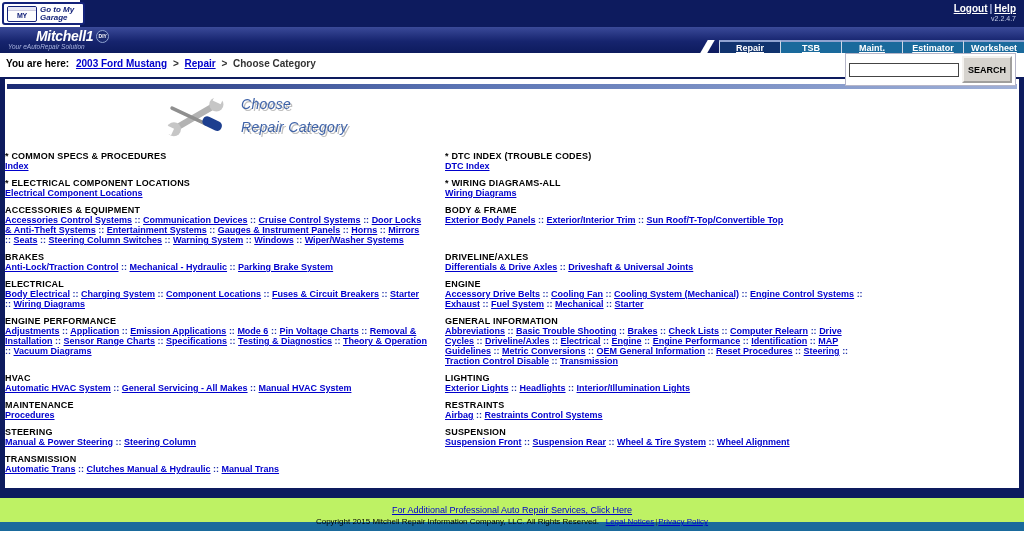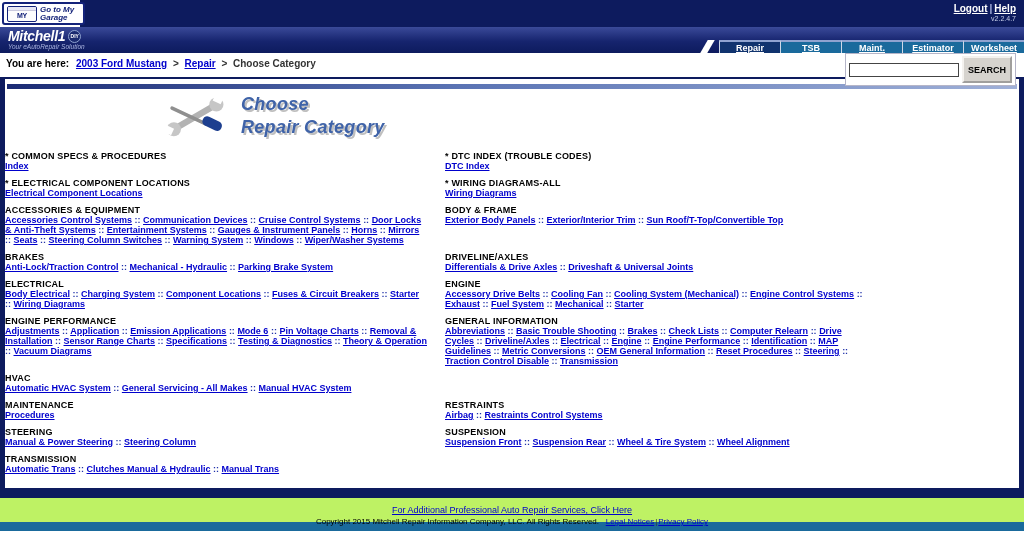--- a/index.html
+++ b/index.html
@@ -16,21 +16,21 @@
   .garage-text { font-size:8px; line-height:8px; font-weight:bold; font-style:italic; color:#14237a; width:40px; }
   .top-right { position:absolute; right:8px; top:3px; text-align:right; }
   .top-links { font-size:10px; font-weight:bold; }
   .top-links a { color:#fff; text-decoration:underline; cursor:pointer; }
   .top-links .sep { color:#aab4e0; margin:0 2px; }
   .version { font-size:7px; color:#c8cfe8; margin-top:1px; }
 
   
   .banner { position:relative; height:26px; background:linear-gradient(180deg,#3a4a99 0%,#16246e 55%,#0d1b5e 100%); }
   .logo { padding:2px 0 0 8px; }
-  .logo-row { display:flex; align-items:center; gap:3px; }
+  .logo-row { display:flex; align-items:center; gap:3px;margin-left:28px; }
   .logo-text { color:#fff; font-size:14px; line-height:14px; font-weight:bold; font-style:italic; letter-spacing:-0.3px; }
   .logo-badge { width:13px; height:13px; border-radius:50%; background:#1a2a70; border:1px solid #8fa3d0; color:#fff; font-size:5px; font-weight:bold; display:flex; align-items:center; justify-content:center; }
   .tagline { font-size:6.5px; font-style:italic; color:#aab4e0; line-height:7px; }
   .tabs { position:absolute; right:0; bottom:0; display:flex; align-items:flex-end; }
   .tabs::before { content:""; display:block; width:7px; height:13px; background:#fff; transform:skewX(-30deg); margin-right:8px; }
   .tab { width:61px; height:13px; line-height:13px; text-align:center; font-size:9px; font-weight:bold; color:#fff; text-decoration:underline; background:#1a6a9c; border-left:1px solid #cfd9e8; border-top:2px solid #8fa3d0; cursor:pointer; }
   .tab.active { background:#10336e; }
 
   
   .crumbrow { position:relative; height:24px; background:#fff; font-size:10px; padding:5px 0 0 6px; white-space:nowrap; }
@@ -40,21 +40,21 @@
   .crumb-current { color:#333; font-weight:bold; }
   .searchbox { position:absolute; right:8px; top:0px; display:flex; align-items:center; gap:3px; background:#fff; border:1px solid #b5b5c8; padding:2px 3px; }
   .searchbox input { width:110px; height:14px; border:1px solid #444; font-size:10px; padding:0 2px; font-family:"Liberation Sans",sans-serif; }
   .searchbox button { height:27px; font-size:9px; font-weight:bold; font-family:"Liberation Sans",sans-serif; background:#d6d3ce; border:2px outset #f4f2ef; padding:0 4px; cursor:pointer; }
 
   
   .main-frame { height:411px; border-left:5px solid #0d1b5e; border-right:5px solid #0d1b5e; border-top:2px solid #0d1b5e; background:#fff; overflow:hidden; }
   .toprule { height:5px; margin:5px 2px 0 2px; background:linear-gradient(90deg,#1b2b74 0%,#5b74b4 45%,#9fb0d8 100%); }
   .titleblock { display:flex; align-items:center; gap:14px; margin:2px 0 10px 160px; height:50px; }
   .tools-icon { width:62px; height:46px; }
-  .page-title { font-size:18px; line-height:23px; font-weight:bold; font-style:italic; color:#3f63a8; text-shadow:2px 2px 0 #bfbfbf; letter-spacing:0.3px; }
+  .page-title { font-size:14px; line-height:23px; font-weight:normal; font-style:italic; color:#3f63a8; text-shadow:2px 2px 0 #bfbfbf; letter-spacing:0.3px; }
 
   
   .cat-grid { margin-top:4px; }
   .cat-row { display:flex; gap:18px; margin-bottom:7px; }
   .cat-cell { width:422px; flex:none; }
   .cat-h { font-size:9px; font-weight:bold; color:#000; line-height:10px; letter-spacing:0.2px; }
   .cat-links { font-size:9px; font-weight:bold; line-height:10px; }
   .cat-link { color:#0000cc; text-decoration:underline; cursor:pointer; }
   .cat-sep { color:#2233aa; }
 
@@ -197,20 +197,24 @@
           <div class="cat-cell">
             <div class="cat-h">GENERAL INFORMATION</div>
             <div class="cat-links"><a class="cat-link">Abbreviations</a><span class="cat-sep"> :: </span><a class="cat-link">Basic Trouble Shooting</a><span class="cat-sep"> :: </span><a class="cat-link">Brakes</a><span class="cat-sep"> :: </span><a class="cat-link">Check Lists</a><span class="cat-sep"> :: </span><a class="cat-link">Computer Relearn</a><span class="cat-sep"> :: </span><a class="cat-link">Drive Cycles</a><span class="cat-sep"> :: </span><a class="cat-link">Driveline/Axles</a><span class="cat-sep"> :: </span><a class="cat-link">Electrical</a><span class="cat-sep"> :: </span><a class="cat-link">Engine</a><span class="cat-sep"> :: </span><a class="cat-link">Engine Performance</a><span class="cat-sep"> :: </span><a class="cat-link">Identification</a><span class="cat-sep"> :: </span><a class="cat-link">MAP Guidelines</a><span class="cat-sep"> :: </span><a class="cat-link">Metric Conversions</a><span class="cat-sep"> :: </span><a class="cat-link">OEM General Information</a><span class="cat-sep"> :: </span><a class="cat-link">Reset Procedures</a><span class="cat-sep"> :: </span><a class="cat-link">Steering</a><span class="cat-sep"> :: </span><a class="cat-link">Traction Control Disable</a><span class="cat-sep"> :: </span><a class="cat-link">Transmission</a></div>
           </div>
         </div>
         <div class="cat-row">
           <div class="cat-cell">
             <div class="cat-h">HVAC</div>
             <div class="cat-links"><a class="cat-link">Automatic HVAC System</a><span class="cat-sep"> :: </span><a class="cat-link">General Servicing - All Makes</a><span class="cat-sep"> :: </span><a class="cat-link">Manual HVAC System</a></div>
           </div>
+          <div class="cat-cell">
+            <div class="cat-h">LIGHTING</div>
+            <div class="cat-links"><a class="cat-link">Exterior Lights</a><span class="cat-sep"> :: </span><a class="cat-link">Headlights</a><span class="cat-sep"> :: </span><a class="cat-link">Interior/Illumination Lights</a></div>
+          </div>
         </div>
         <div class="cat-row">
           <div class="cat-cell">
             <div class="cat-h">MAINTENANCE</div>
             <div class="cat-links"><a class="cat-link">Procedures</a></div>
           </div>
           <div class="cat-cell">
             <div class="cat-h">RESTRAINTS</div>
             <div class="cat-links"><a class="cat-link">Airbag</a><span class="cat-sep"> :: </span><a class="cat-link">Restraints Control Systems</a></div>
           </div>

